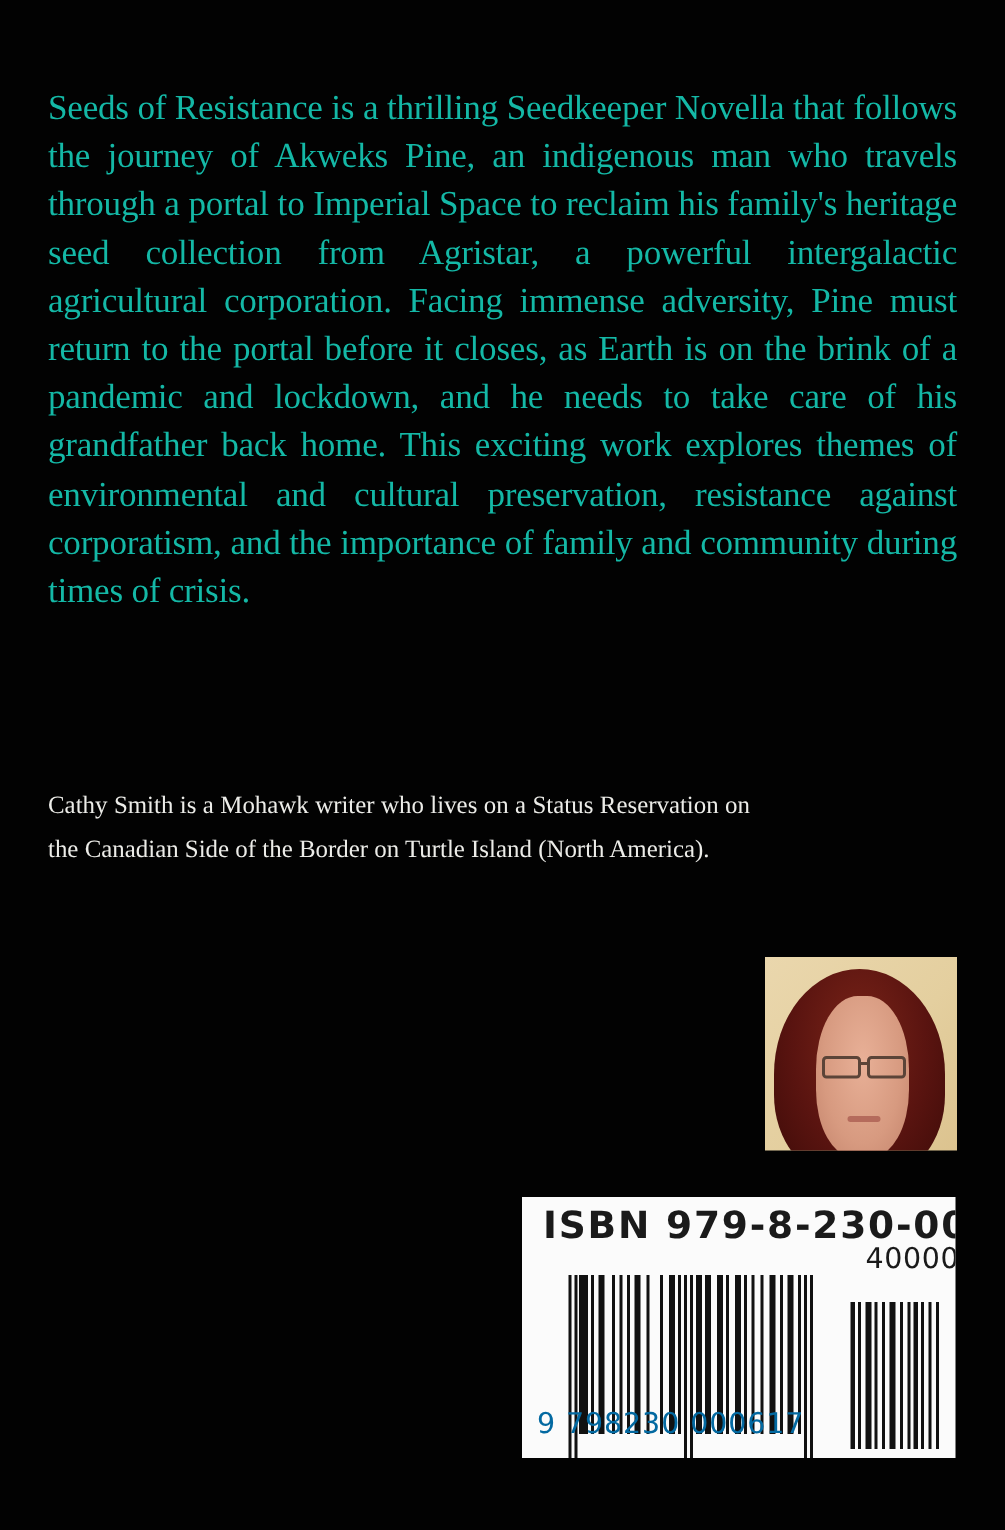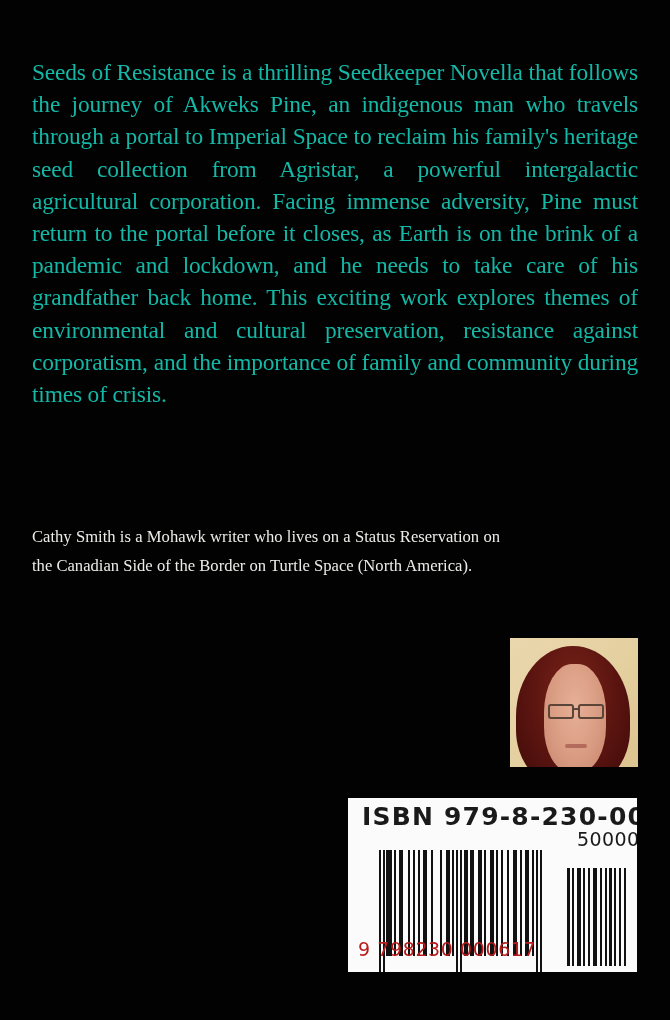--- a/index.html
+++ b/index.html
@@ -127,45 +127,45 @@
     color: #1a1a1a;
     white-space: nowrap;
   }
   .ean-digits {
     position: absolute;
     left: 10px;
     top: 140px;
     font-family: "DejaVu Sans", "Liberation Sans", sans-serif;
     font-size: 19px;
     letter-spacing: 0.6px;
-    color: #b91c1c;
+    color: #0369a1;
     white-space: nowrap;
     background: transparent;
   }
   .bars svg { position: absolute; left: 0; top: 0; }
 </style>
 </head>
 <body>
 
 <p class="blurb">Seeds of Resistance is a thrilling Seedkeeper Novella that follows the journey of Akweks Pine, an indigenous man who travels through a portal to Imperial Space to reclaim his family's heritage seed collection from Agristar, a powerful intergalactic agricultural corporation. Facing immense adversity, Pine must return to the portal before it closes, as Earth is on the brink of a pandemic and lockdown, and he needs to take care of his grandfather back home. This exciting work explores themes of environmental and cultural preservation, resistance against corporatism, and the importance of family and community during times of crisis.</p>
 
-<p class="bio">Cathy Smith is a Mohawk writer who lives on a Status Reservation on the Canadian Side of the Border on Turtle Space (North America).</p>
+<p class="bio">Cathy Smith is a Mohawk writer who lives on a Status Reservation on the Canadian Side of the Border on Turtle Island (North America).</p>
 
 <div class="photo" title="Author photo of Cathy Smith">
   <div class="hair"></div>
   <div class="face"></div>
   <div class="glasses l"></div>
   <div class="bridge"></div>
   <div class="glasses r"></div>
   <div class="mouth"></div>
 </div>
 
 <div class="barcode-box">
   <div class="isbn-label">ISBN 979-8-230-00061-7</div>
-  <div class="addon-label">50000</div>
+  <div class="addon-label">40000</div>
   <div class="bars">
     <svg width="289" height="174" viewBox="0 0 289 174" xmlns="http://www.w3.org/2000/svg">
       <g fill="#111">
 
         <rect x="31" y="52" width="2" height="124"></rect>
         <rect x="35" y="52" width="2" height="124"></rect>
         <rect x="38" y="52" width="6" height="106"></rect>
         <rect x="46" y="52" width="2" height="106"></rect>
         <rect x="51" y="52" width="4" height="106"></rect>
         <rect x="60" y="52" width="2" height="106"></rect>

